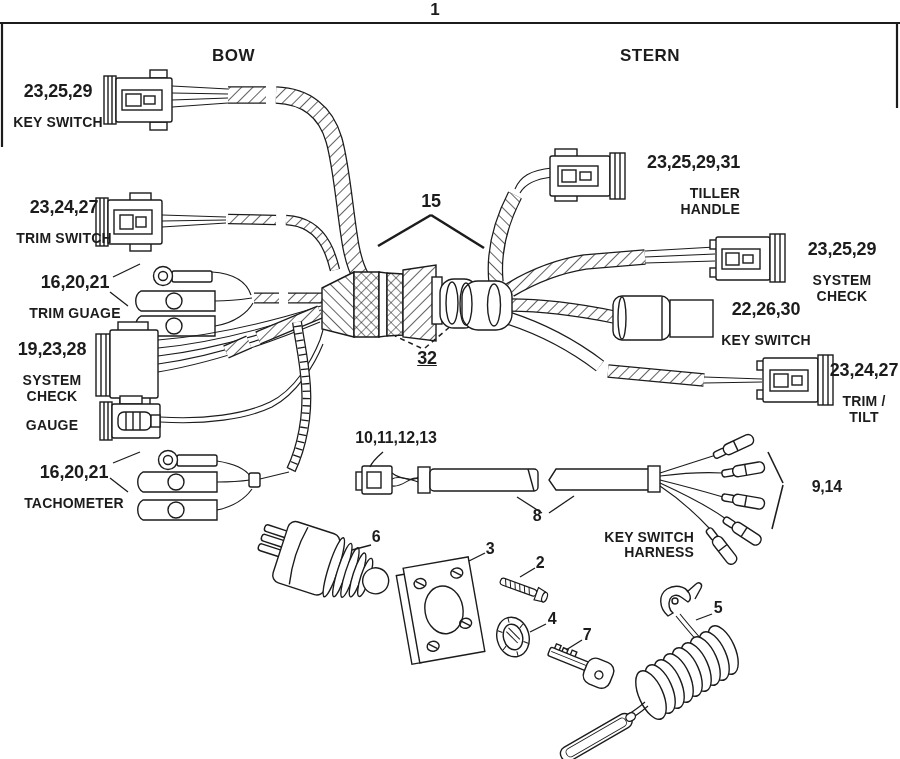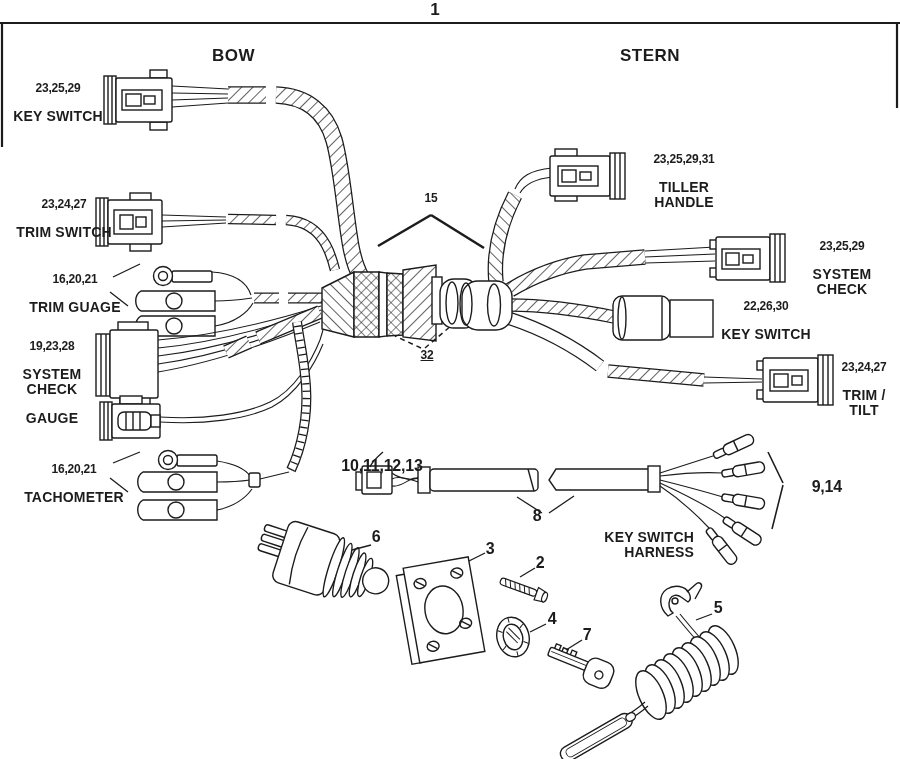--- a/index.html
+++ b/index.html
@@ -1,20 +1,20 @@
 <!DOCTYPE html>
 <html><head>
 <meta charset="utf-8">
 <style>
   html,body{margin:0;padding:0;background:#ffffff;}
   #stage{position:relative;width:900px;height:759px;background:#ffffff;overflow:hidden;
          font-family:"Liberation Sans","DejaVu Sans",sans-serif;color:#1c1c1c;}
   #art{position:absolute;left:0;top:0;}
   .callout{position:absolute;text-align:center;line-height:1.08;}
-  .callout .ref{font-weight:bold;font-size:12px;letter-spacing:-0.2px;}
+  .callout .ref{font-weight:bold;font-size:18px;letter-spacing:-0.2px;}
   .callout .sub{font-weight:bold;font-size:14px;letter-spacing:0.2px;margin-top:14px;}
   .callout.small .ref{font-size:16px;}
   .callout.left{text-align:right;}
   .fig .ref{font-size:17px;}
   .zone{position:absolute;font-weight:bold;font-size:17px;letter-spacing:0.5px;}
 </style>
 </head>
 <body>
 
 <div id="stage">
@@ -465,21 +465,21 @@
   <div class="sub">SYSTEM CHECK</div>
   <div class="sub">GAUGE</div>
 </div>
 
 
 <div class="callout" style="left:24px;top:463px;width:100px;">
   <div class="ref">16,20,21</div>
   <div class="sub">TACHOMETER</div>
 </div>
 
-<div class="callout" style="left:628px;top:153px;width:112px;">
+<div class="callout" style="left:628px;top:153px;width:112px;text-align:right;">
   <div class="ref">23,25,29,31</div>
   <div class="sub">TILLER HANDLE</div>
 </div>
 
 <div class="callout" style="left:786px;top:240px;width:112px;">
   <div class="ref">23,25,29</div>
   <div class="sub">SYSTEM CHECK</div>
 </div>
 
 <div class="callout" style="left:716px;top:300px;width:100px;">
@@ -493,21 +493,21 @@
 </div>
 
 <div class="callout" style="left:408px;top:192px;width:46px;">
   <div class="ref">15</div>
 </div>
 
 <div class="callout" style="left:404px;top:349px;width:46px;text-decoration:underline;">
   <div class="ref">32</div>
 </div>
 
-<div class="callout small" style="left:330px;top:429px;width:104px;margin-top:28px;">
+<div class="callout small" style="left:344px;top:429px;width:104px;">
   <div class="ref">10,11,12,13</div>
 </div>
 
 <div class="callout small" style="left:528px;top:507px;width:18px;">
   <div class="ref">8</div>
 </div>
 <div class="callout left" style="left:554px;top:516px;width:140px;">
   <div class="sub">KEY SWITCH HARNESS</div>
 </div>
 

